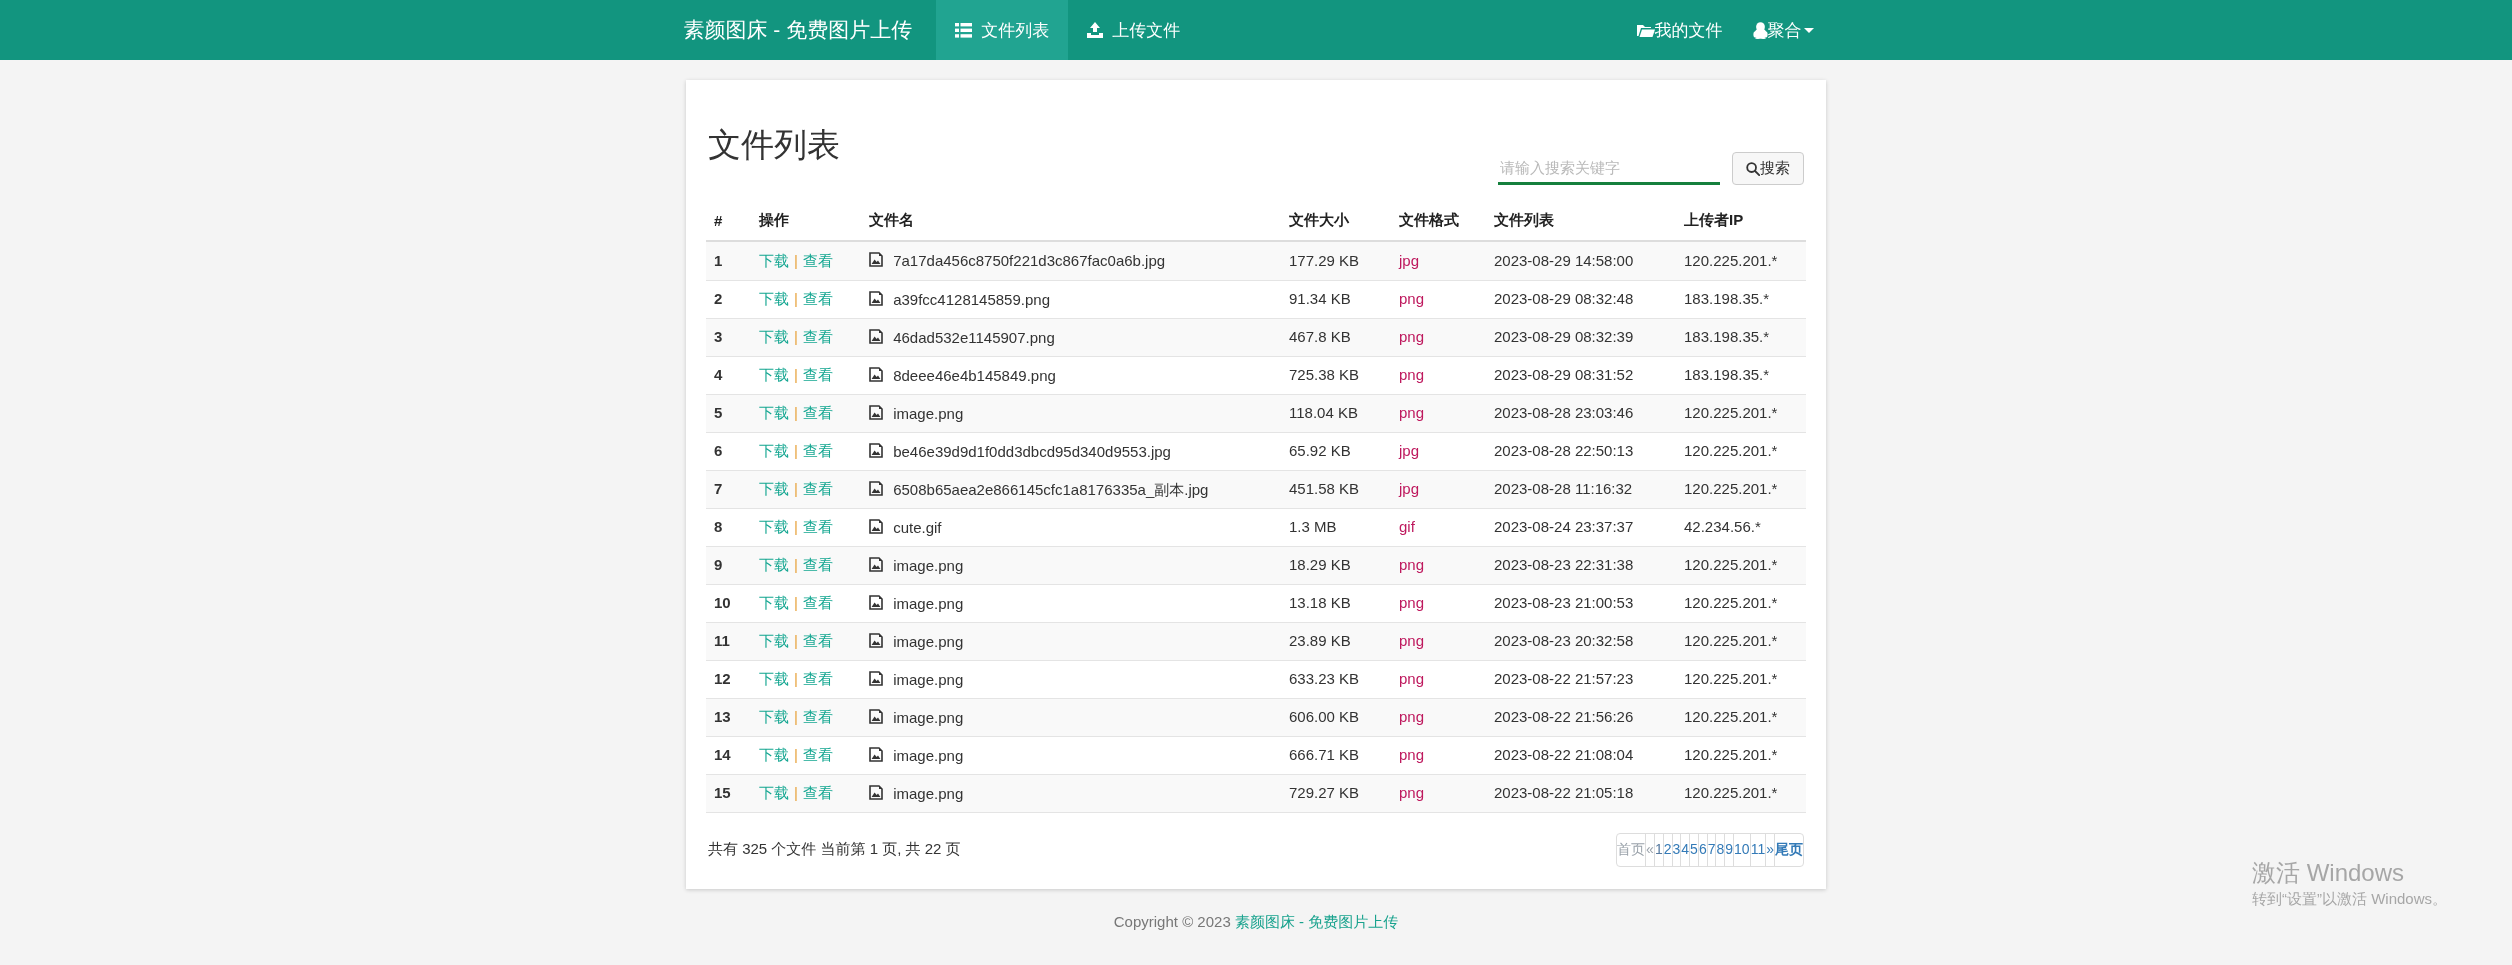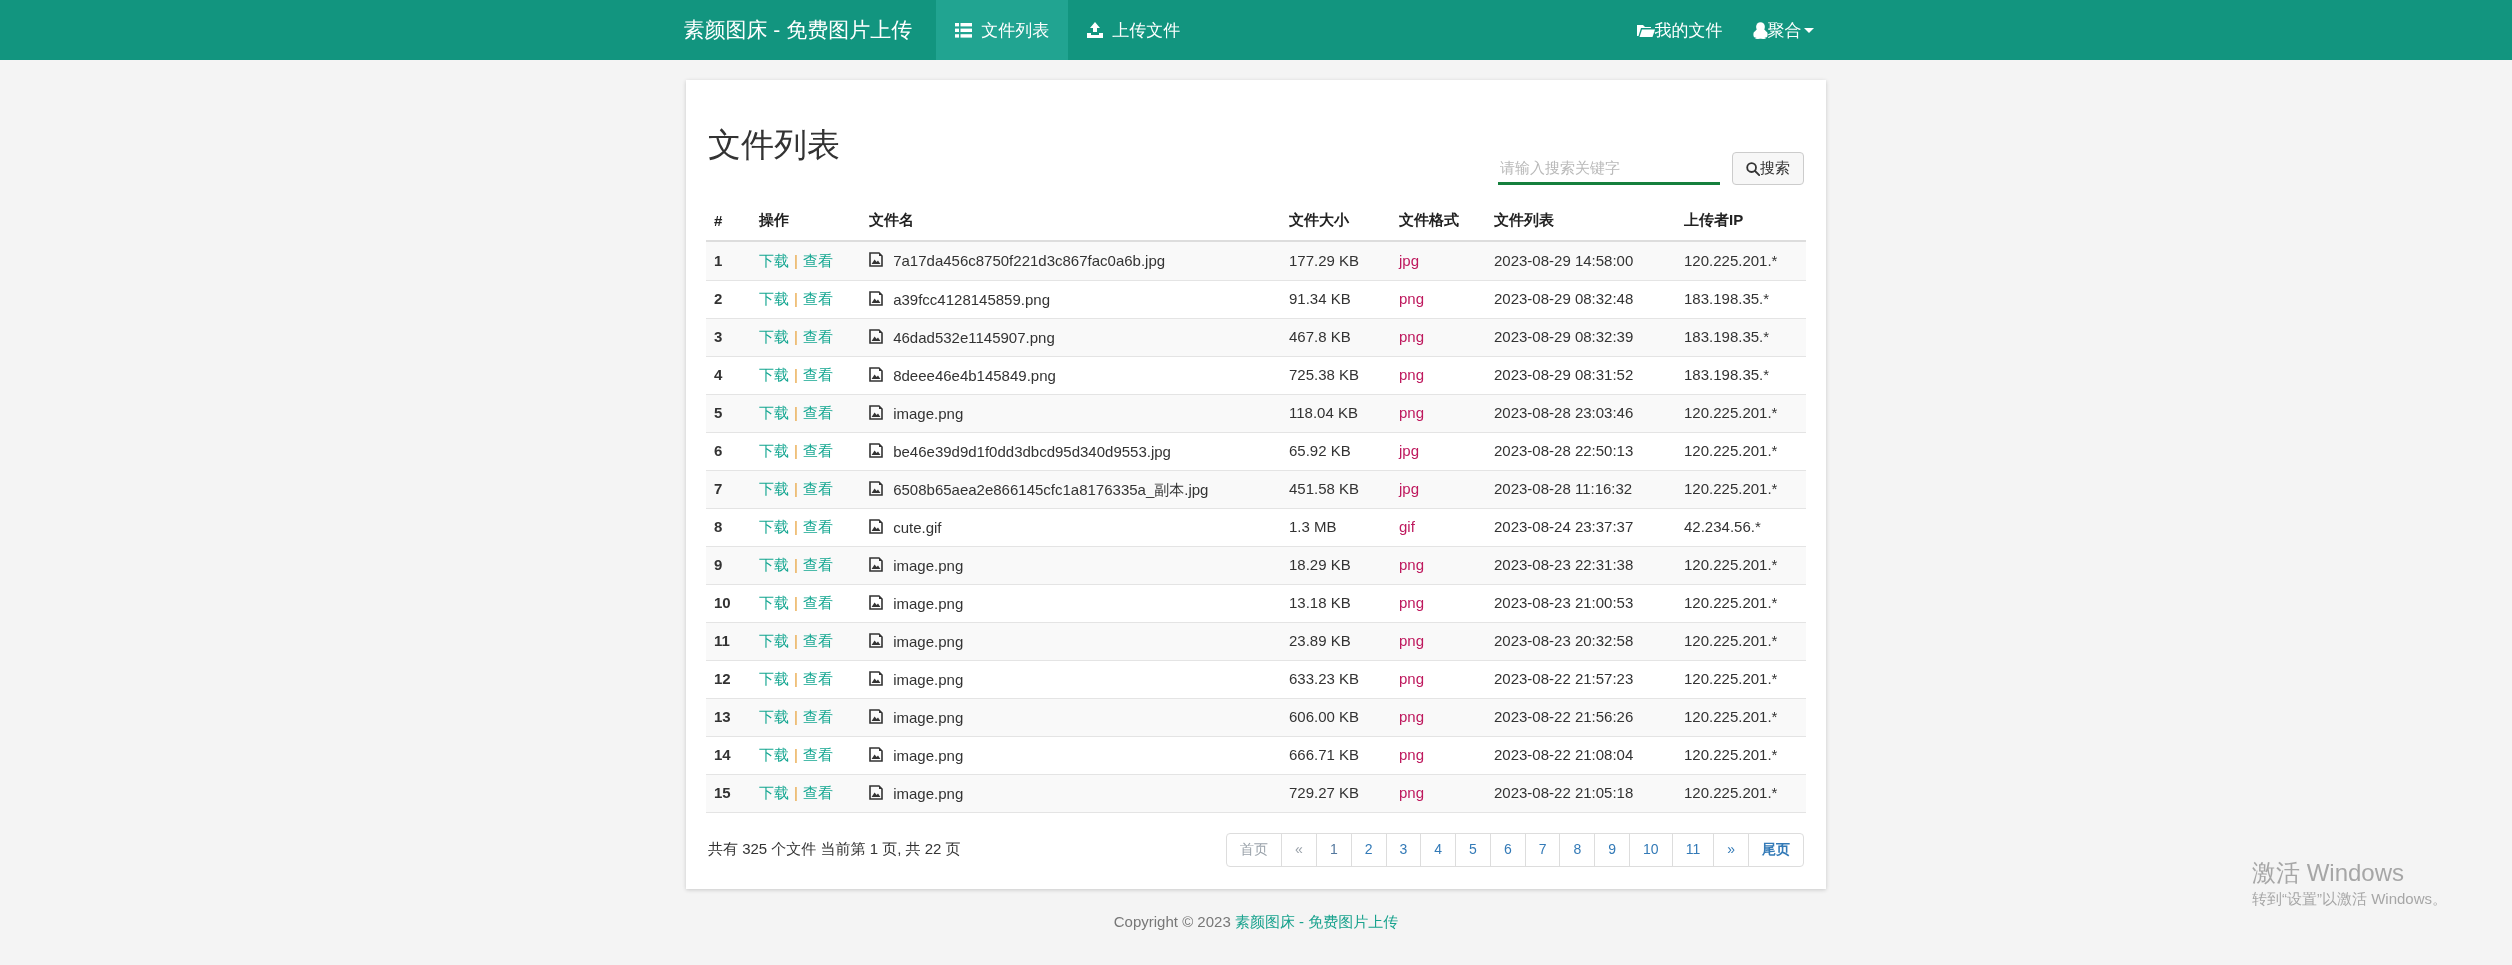--- a/index.html
+++ b/index.html
@@ -53,21 +53,21 @@
   td.name { display:flex; align-items:center; gap:6px; border-bottom:none; }
   tr td.name { border-bottom:1px solid #e4e4e4; display:table-cell; }
   td.name .fname { vertical-align:middle; }
   td.name svg { vertical-align:-2px; margin-right:6px; }
   td.fmt a { color:#be185d; text-decoration:none; cursor:pointer; }
   
   .card-foot { display:flex; justify-content:space-between; align-items:center; margin-top:20px; padding:0 2px; }
   .summary { font-size:15px; color:#333; }
   .pagination { display:flex; list-style:none; margin:0; padding:0; }
   .page-item {
-    border:1px solid #ddd; background:#fff; margin-left:-1px; padding:7px 13px;
+    border:1px solid #ddd; background:#fff; margin-left:-1px; padding:7px 0;
     font-size:14px; color:#337ab7; cursor:pointer; user-select:none;
   }
   .page-item:first-child { border-radius:4px 0 0 4px; margin-left:0; }
   .page-item:last-child { border-radius:0 4px 4px 0;font-weight:bold; }
   .page-item.disabled { color:#9aa2aa; cursor:default; }
   .page-item.current { color:#54789e; }
   
   .copyright { text-align:center; margin-top:24px; font-size:15px; color:#777; }
   .copyright a { color:#18a28d; text-decoration:none; cursor:pointer; }
   

